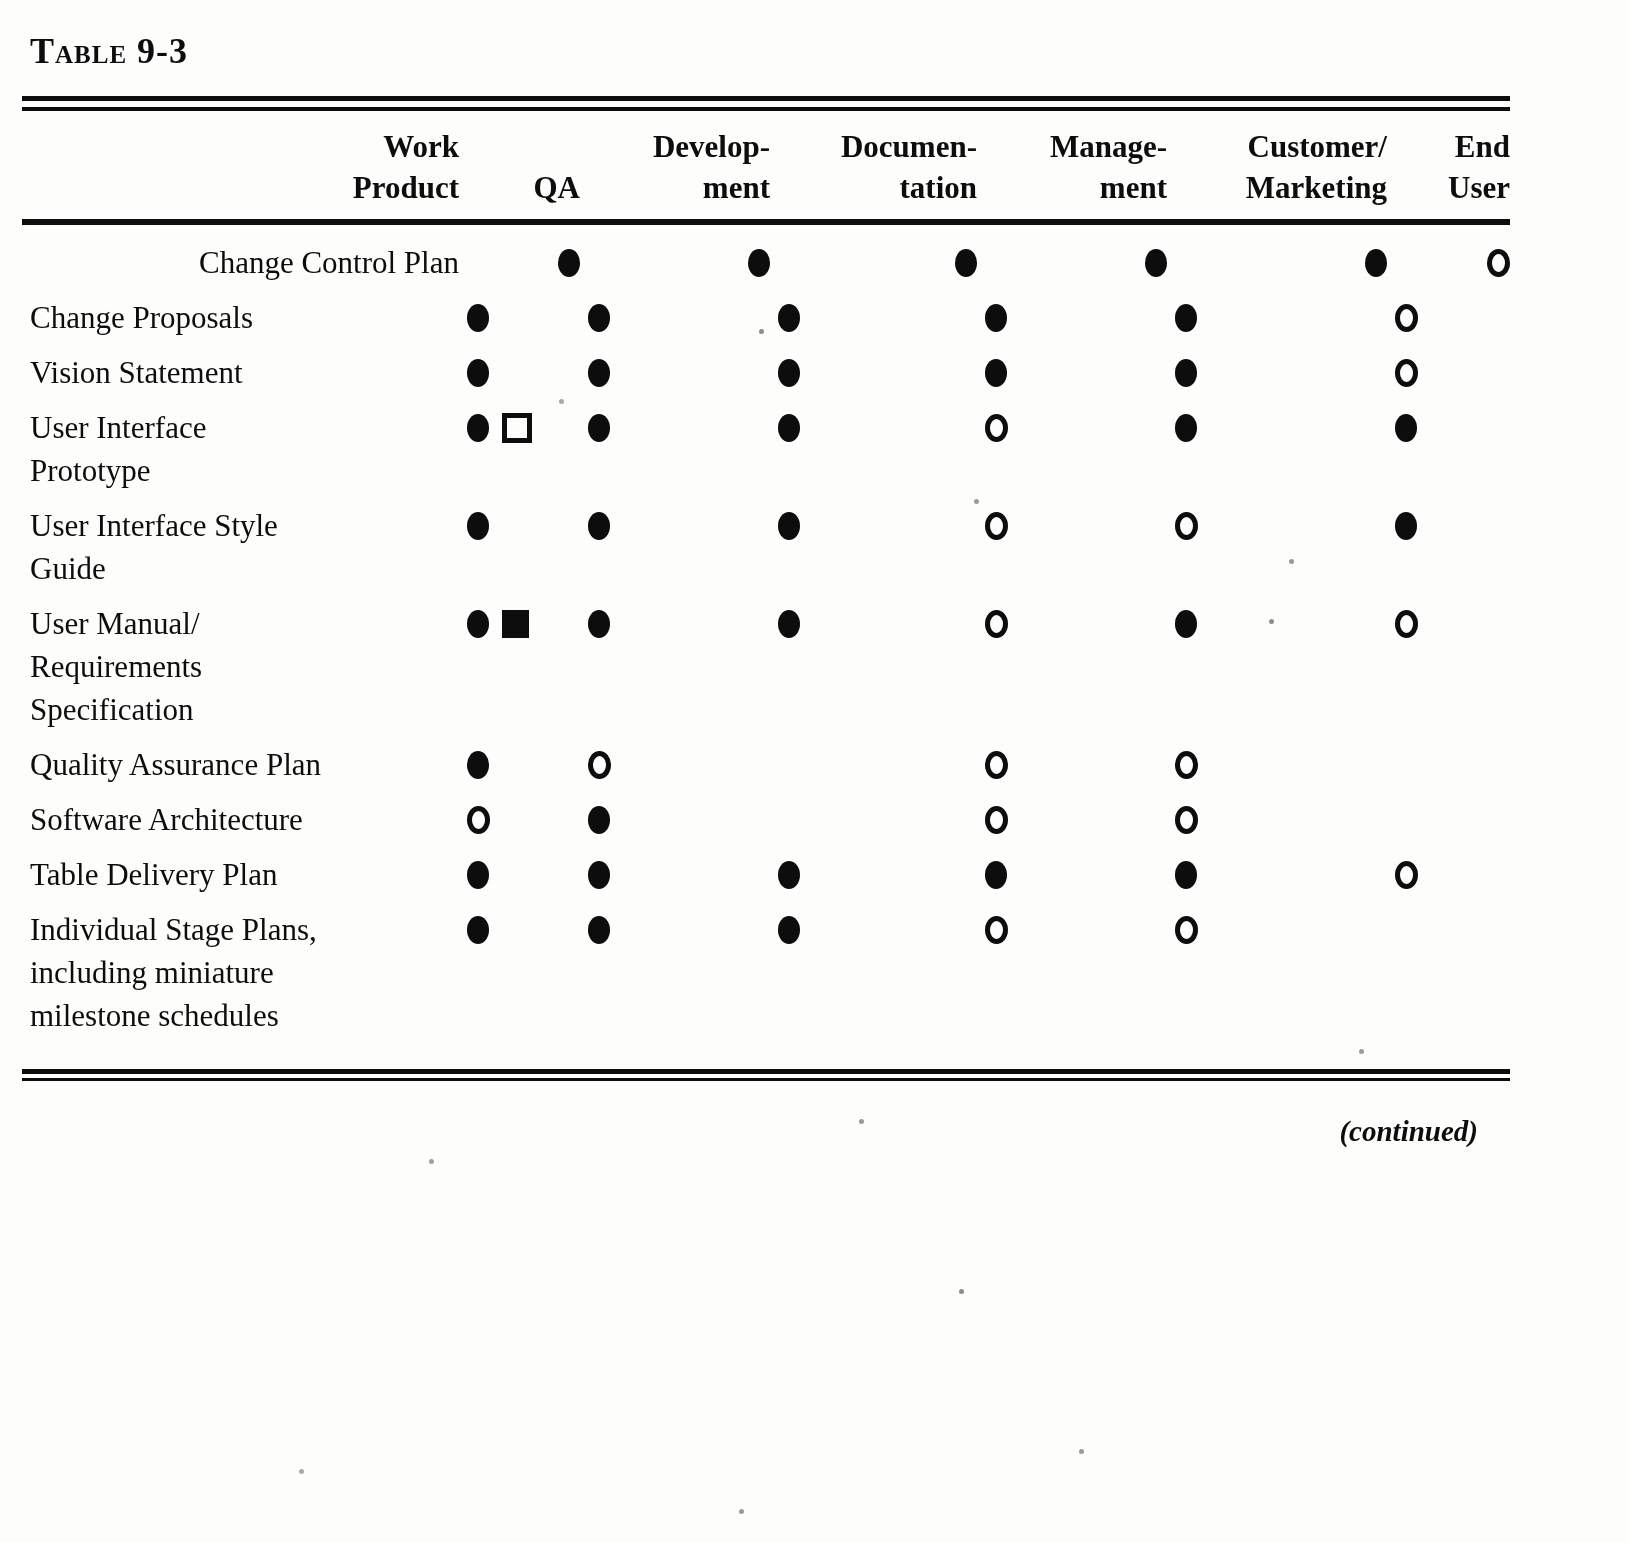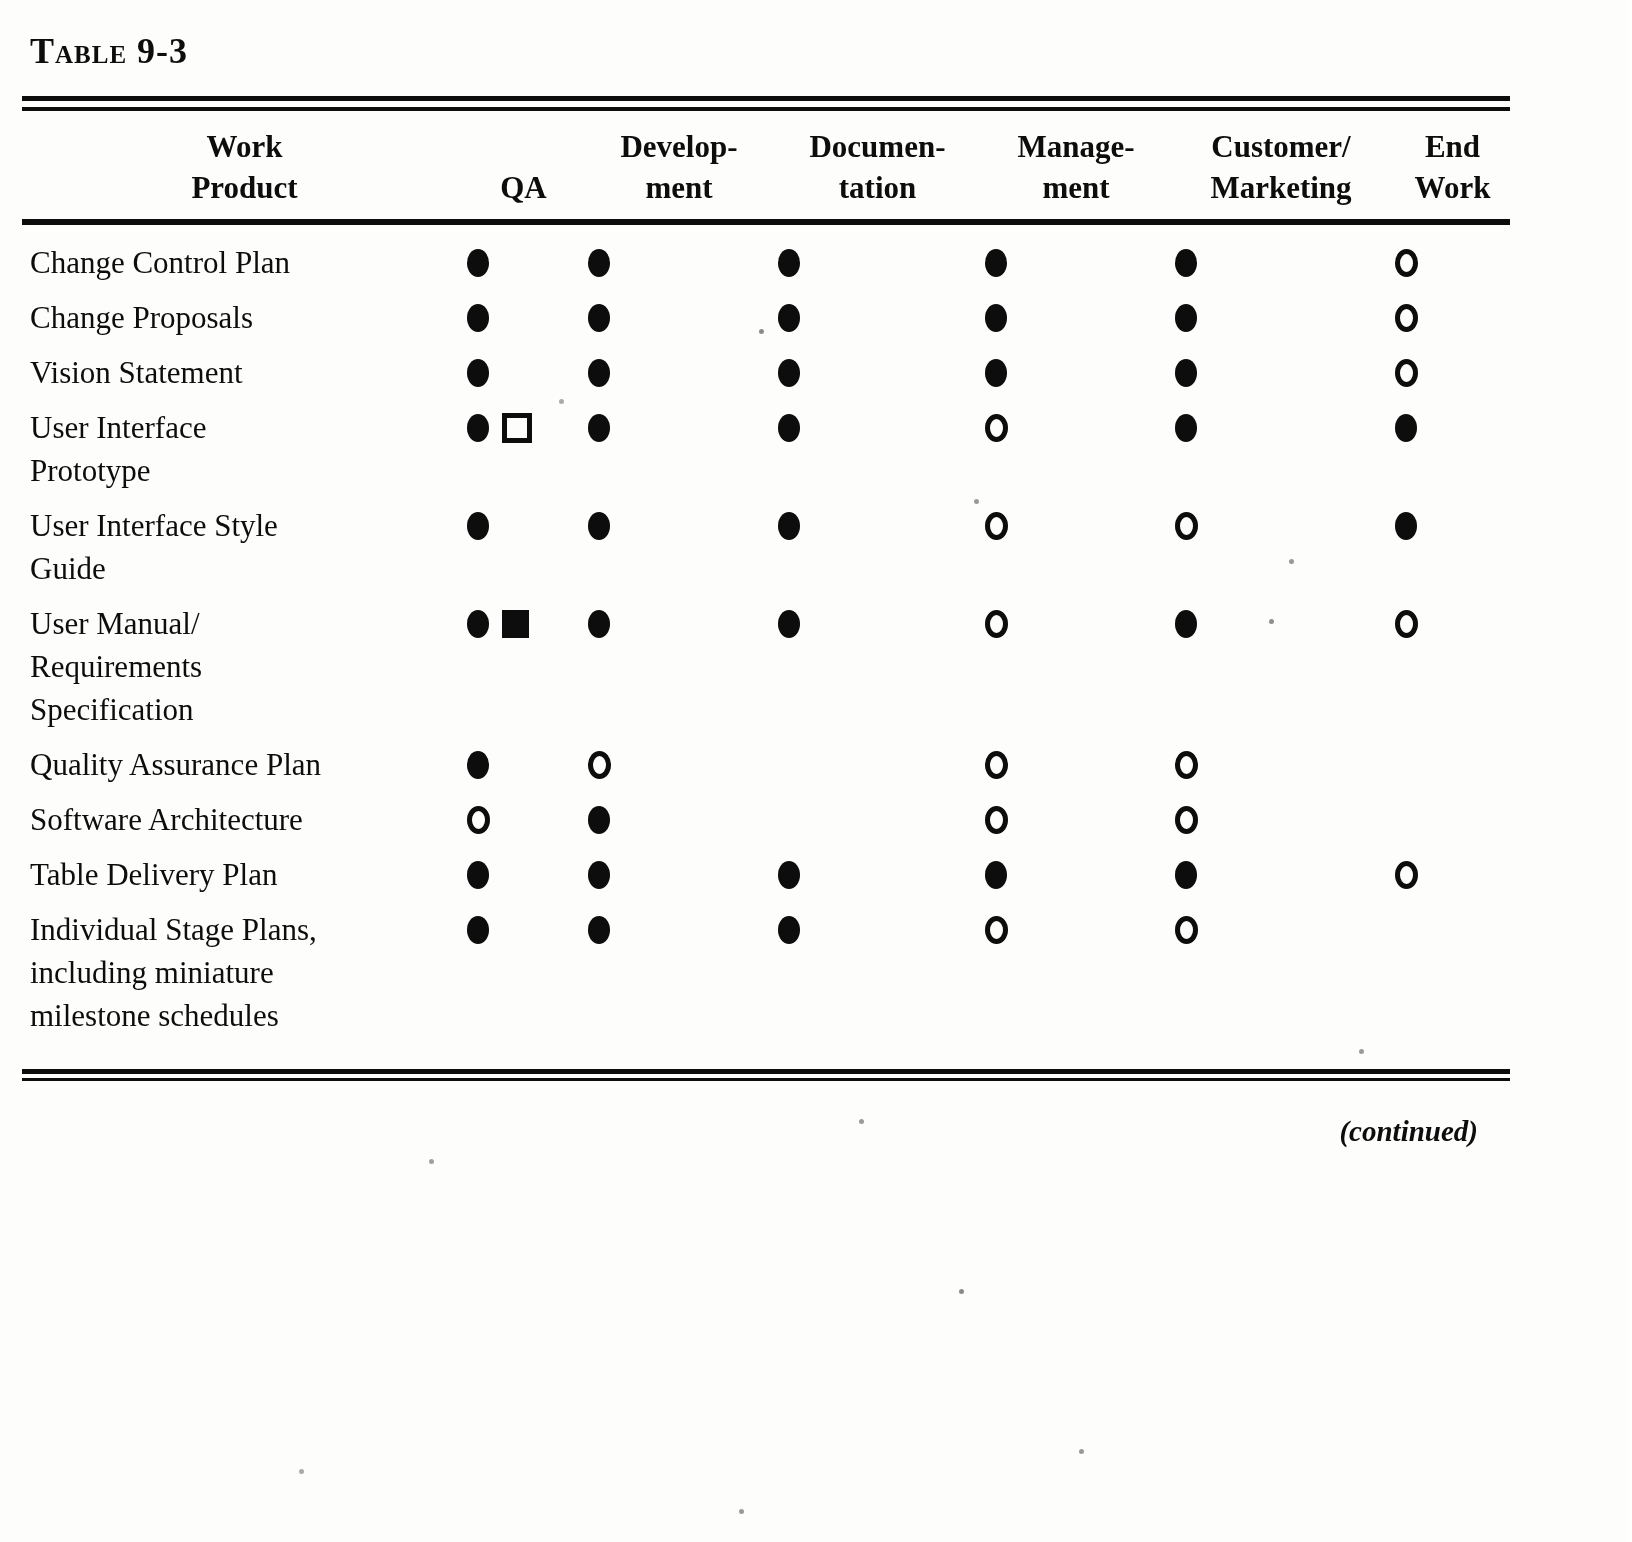--- a/index.html
+++ b/index.html
@@ -45,30 +45,30 @@
     border-collapse:collapse;table-layout:fixed;
   }
   col.c-product{width:437px;}
   col.c-qa{width:121px;}
   col.c-dev{width:190px;}
   col.c-doc{width:207px;}
   col.c-mgmt{width:190px;}
   col.c-cust{width:220px;}
   col.c-end{width:123px;}
   thead th{
-    text-align:center;vertical-align:bottom;
+    text-align:right;vertical-align:bottom;
     font-size:31px;font-weight:bold;line-height:1.32;
     padding:16px 0 10px 8px;white-space:pre-line;
     border-bottom:6px solid var(--ink);
   }
   tbody td{
     vertical-align:top;font-size:31px;line-height:43px;
     padding:0 0 12px 8px;white-space:pre-line;
   }
-  tbody tr:first-child td{padding-top:16px;}
+  tbody tr:first-child td{padding-top:16px;text-align:right;}
   td.symcell{padding-left:8px;}
   .sym{display:inline-block;vertical-align:top;margin-top:8px;}
   .sym + .sym{margin-left:13px;}
   .sym-fc{width:22px;height:28px;background:var(--ink);border-radius:50%;}
   .sym-oc{width:23px;height:28px;border:5px solid var(--ink);border-radius:50%;box-sizing:border-box;background:transparent;}
   .sym-fs{width:27px;height:28px;background:var(--ink);}
   .sym-os{width:30px;height:30px;border:5px solid var(--ink);box-sizing:border-box;background:transparent;margin-top:7px;}
   .footnote{
     margin:30px 0 0 40px;font-size:29px;font-weight:bold;letter-spacing:.2px;
   }
@@ -110,21 +110,21 @@
           <th>QA</th>
           <th>Develop-
 ment</th>
           <th>Documen-
 tation</th>
           <th>Manage-
 ment</th>
           <th>Customer/
 Marketing</th>
           <th>End
-Work</th>
+User</th>
         </tr>
     </thead>
     <tbody>
         <tr>
           <td class="product">Change Control Plan</td>
           <td class="symcell"><span class="sym sym-fc"></span></td>
           <td class="symcell"><span class="sym sym-fc"></span></td>
           <td class="symcell"><span class="sym sym-fc"></span></td>
           <td class="symcell"><span class="sym sym-fc"></span></td>
           <td class="symcell"><span class="sym sym-fc"></span></td>

